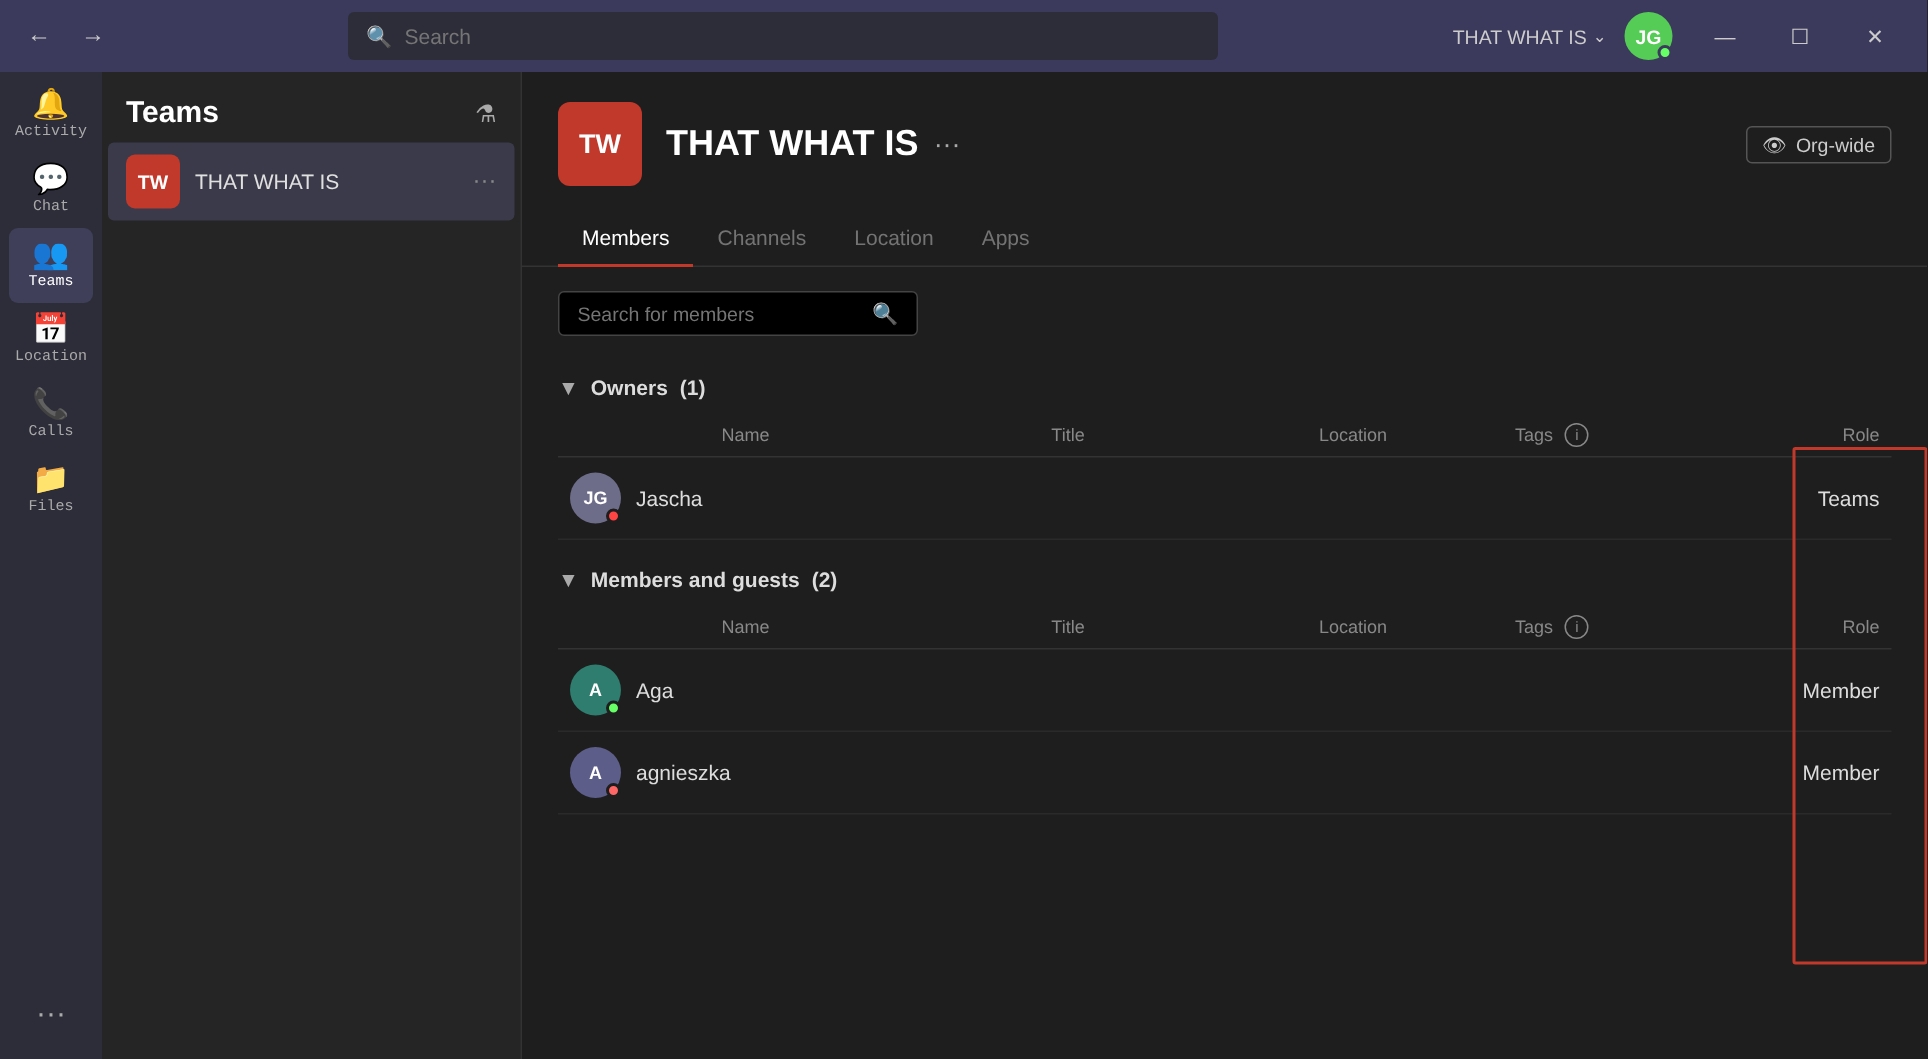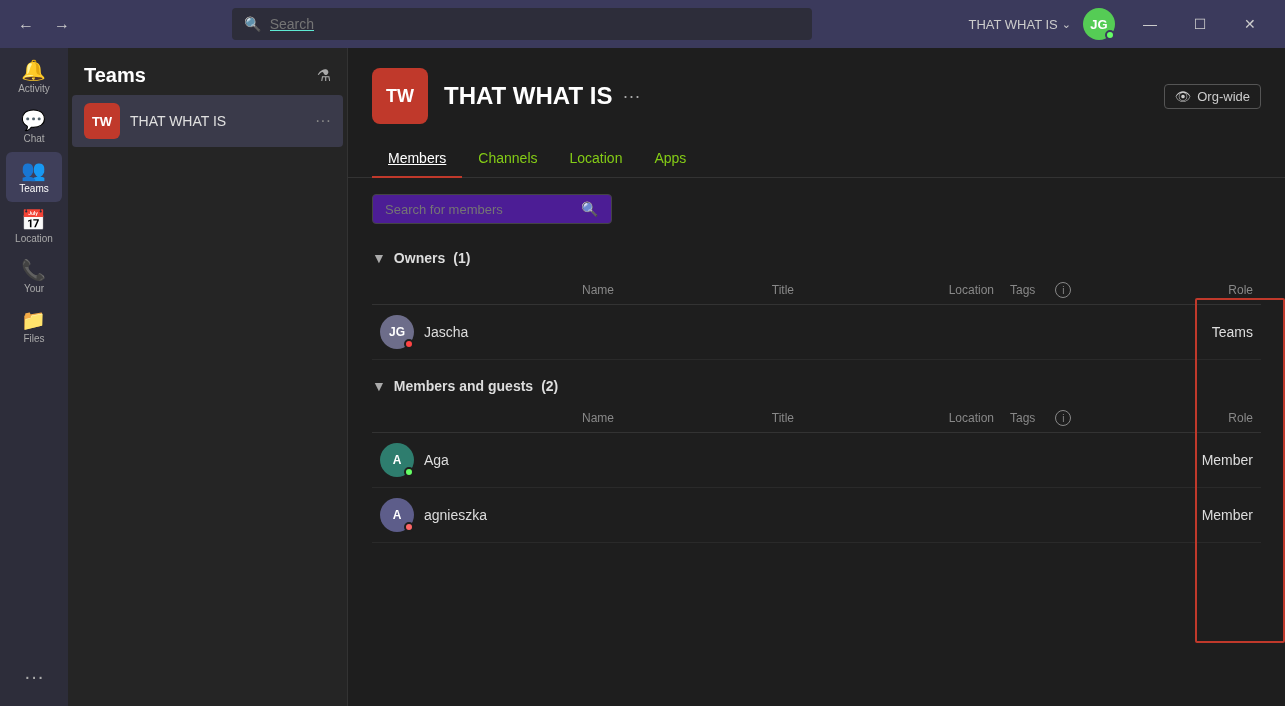--- a/index.html
+++ b/index.html
@@ -48,24 +48,23 @@
       display: flex;
       align-items: center;
       padding: 0 12px;
       gap: 8px;
       margin: 0 20px;
     }
     .search-bar input {
       background: transparent;
       border: none;
       outline: none;
-      color: #5eead4;
-      font-size: 14px;
-      flex: 1;
-      text-decoration: underline;
+      color: #fca5a5;
+      font-size: 14px;
+      flex: 1;
     }
     .titlebar-right {
       display: flex;
       align-items: center;
       gap: 12px;
     }
     .tenant-name {
       font-size: 13px;
       color: #ccc;
       display: flex;
@@ -134,20 +133,21 @@
     .icon-item.active {
       color: #fff;
       background: #3f3f5a;
     }
     .icon-item .icon-svg {
       font-size: 20px;
       line-height: 1;
     }
     .icon-item .icon-label {
       font-size: 10px;
+      font-family: Liberation Mono, monospace;
     }
     .icon-more {
       margin-top: auto;
       margin-bottom: 8px;
     }
 
     
     .teams-panel {
       width: 280px;
       background: #252525;
@@ -262,47 +262,46 @@
     
     .tabs-row {
       display: flex;
       border-bottom: 1px solid #333;
       padding: 0 24px;
       gap: 0;
     }
     .tab {
       padding: 10px 16px;
       font-size: 14px;
-      color: #84cc16;
+      color: #737373;
       cursor: pointer;
       border-bottom: 2px solid transparent;
       margin-bottom: -1px;
     }
     .tab.active {
       color: #fff;
       border-bottom: 2px solid #c0392b;
-      text-decoration: underline;
     }
 
     
     .members-content {
       flex: 1;
       overflow-y: auto;
       padding: 16px 24px;
     }
     .search-members {
       display: flex;
       align-items: center;
       border: 1px solid #444;
       border-radius: 4px;
       padding: 6px 12px;
       width: 240px;
       gap: 8px;
       margin-bottom: 20px;
-      background: #4c1d95;
+      background: #000000;
     }
     .search-members input {
       background: transparent;
       border: none;
       outline: none;
       color: #aaa;
       font-size: 13px;
       flex: 1;
     }
     .search-members .search-icon-inner {
@@ -326,21 +325,21 @@
       color: #aaa;
       font-size: 14px;
     }
 
     
     .members-table {
       width: 100%;
       border-collapse: collapse;
     }
     .members-table th {
-      text-align: right;
+      text-align: center;
       font-size: 12px;
       color: #888;
       font-weight: 400;
       padding: 6px 8px;
       border-bottom: 1px solid #333;
     }
     .members-table td {
       padding: 10px 8px;
       font-size: 14px;
       color: #ddd;
@@ -370,21 +369,21 @@
     .status-dnd { background: #f66; }
     .status-busy { background: #f44; }
 
     .role-col {
       text-align: right;
       color: #ccc;
     }
     .tags-info {
       display: flex;
       align-items: center;
-      gap: 20px;
+      gap: 8px;
     }
     .info-icon {
       width: 16px; height: 16px;
       border-radius: 50%;
       border: 1px solid #888;
       display: flex; align-items: center; justify-content: center;
       font-size: 10px;
       color: #888;
       cursor: pointer;
     }
@@ -452,21 +451,21 @@
     <div class="icon-item active">
       <span class="icon-svg">👥</span>
       <span class="icon-label">Teams</span>
     </div>
     <div class="icon-item">
       <span class="icon-svg">📅</span>
       <span class="icon-label">Location</span>
     </div>
     <div class="icon-item">
       <span class="icon-svg">📞</span>
-      <span class="icon-label">Your</span>
+      <span class="icon-label">Calls</span>
     </div>
     <div class="icon-item">
       <span class="icon-svg">📁</span>
       <span class="icon-label">Files</span>
     </div>
     <div class="icon-item icon-more" style="margin-top:auto;margin-bottom:12px;">
       <span class="icon-svg">···</span>
     </div>
   </div>
 

